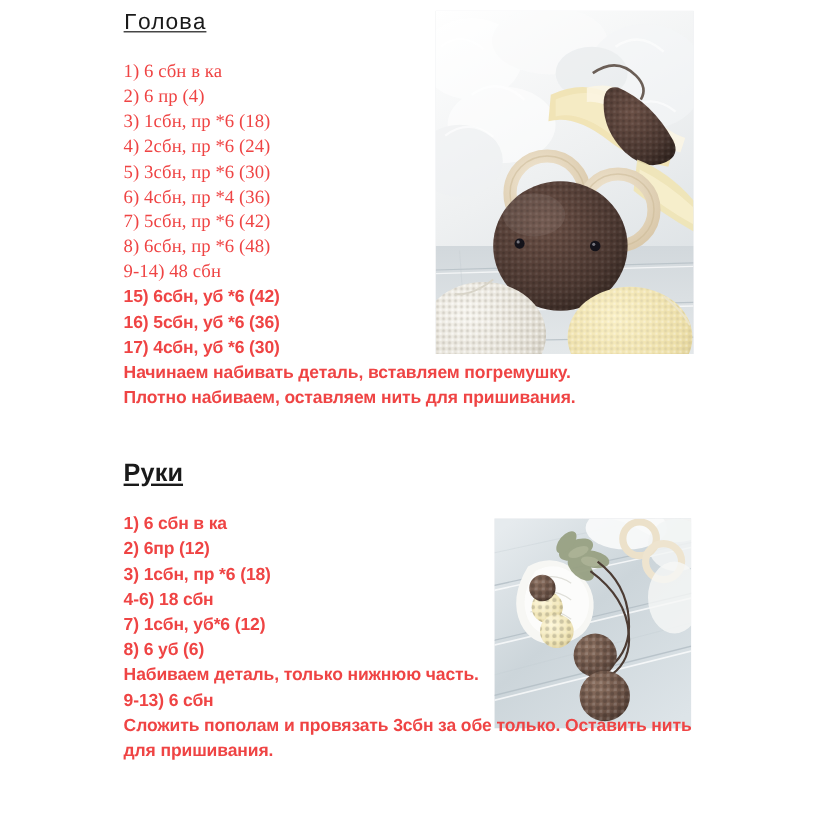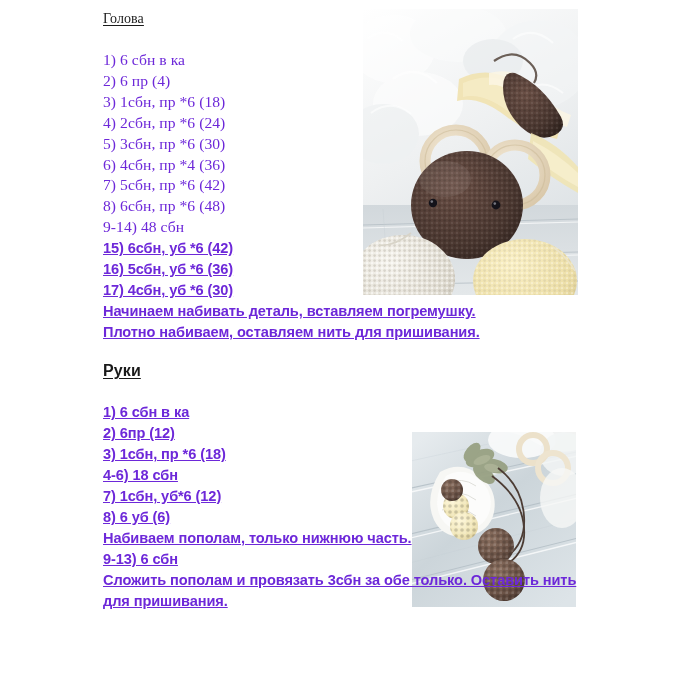--- a/index.html
+++ b/index.html
@@ -22,50 +22,50 @@
   }
 
   
   .text-col {
     position: absolute;
     left: 103px;
     top: 9px;
     width: 500px;
   }
   .section-title {
-    font-family: Liberation Serif, serif;
-    font-size: 14px;
+    font-family: Liberation Mono, monospace;
+    font-size: 19px;
     color: #1a1a1a;
     text-decoration: underline;
     text-underline-offset: 2px;
     line-height: 20px;
     display: inline-block;
     margin: 0;
     letter-spacing: .1px;
   }
   .section-title.sans {
     font-family: "Liberation Sans", sans-serif;
-    font-size: 16px;
+    font-size: 21px;
     font-weight: 600;
+    margin-top: 24px;
   }
   .line {
     font-family: "Liberation Serif", serif;
     font-size: 15.6px;
-    color: #6d28d9;
+    color: #ef4444;
     line-height: 20.9px;
     white-space: nowrap;
     letter-spacing: .05px;
   }
   .line.sans {
     font-family: "Liberation Sans", sans-serif;
     font-size: 14.6px;
     font-weight: 600;
     line-height: 21px;
     letter-spacing: -.1px;
-    text-decoration: underline;
   }
   .spacer-lg { height: 21px; }
   .spacer-md { height: 18px; }
 
   
   .photo {
     position: absolute;
     overflow: hidden;
     background: #e9ecee;
   }
@@ -312,20 +312,20 @@
 
     <div>
       <div class="section-title sans">Руки</div>
       <div class="spacer-lg"></div>
       <div class="line sans">1) 6 сбн в ка</div>
       <div class="line sans">2) 6пр (12)</div>
       <div class="line sans">3) 1сбн, пр *6 (18)</div>
       <div class="line sans">4-6) 18 сбн</div>
       <div class="line sans">7) 1сбн, уб*6 (12)</div>
       <div class="line sans">8) 6 уб (6)</div>
-      <div class="line sans">Набиваем пополам, только нижнюю часть.</div>
+      <div class="line sans">Набиваем деталь, только нижнюю часть.</div>
       <div class="line sans">9-13) 6 сбн</div>
       <div class="line sans">Сложить пополам и провязать 3сбн за обе только. Оставить нить</div>
       <div class="line sans">для пришивания.</div>
     </div>
 
   </div>
 </div>
 
 </body></html>

